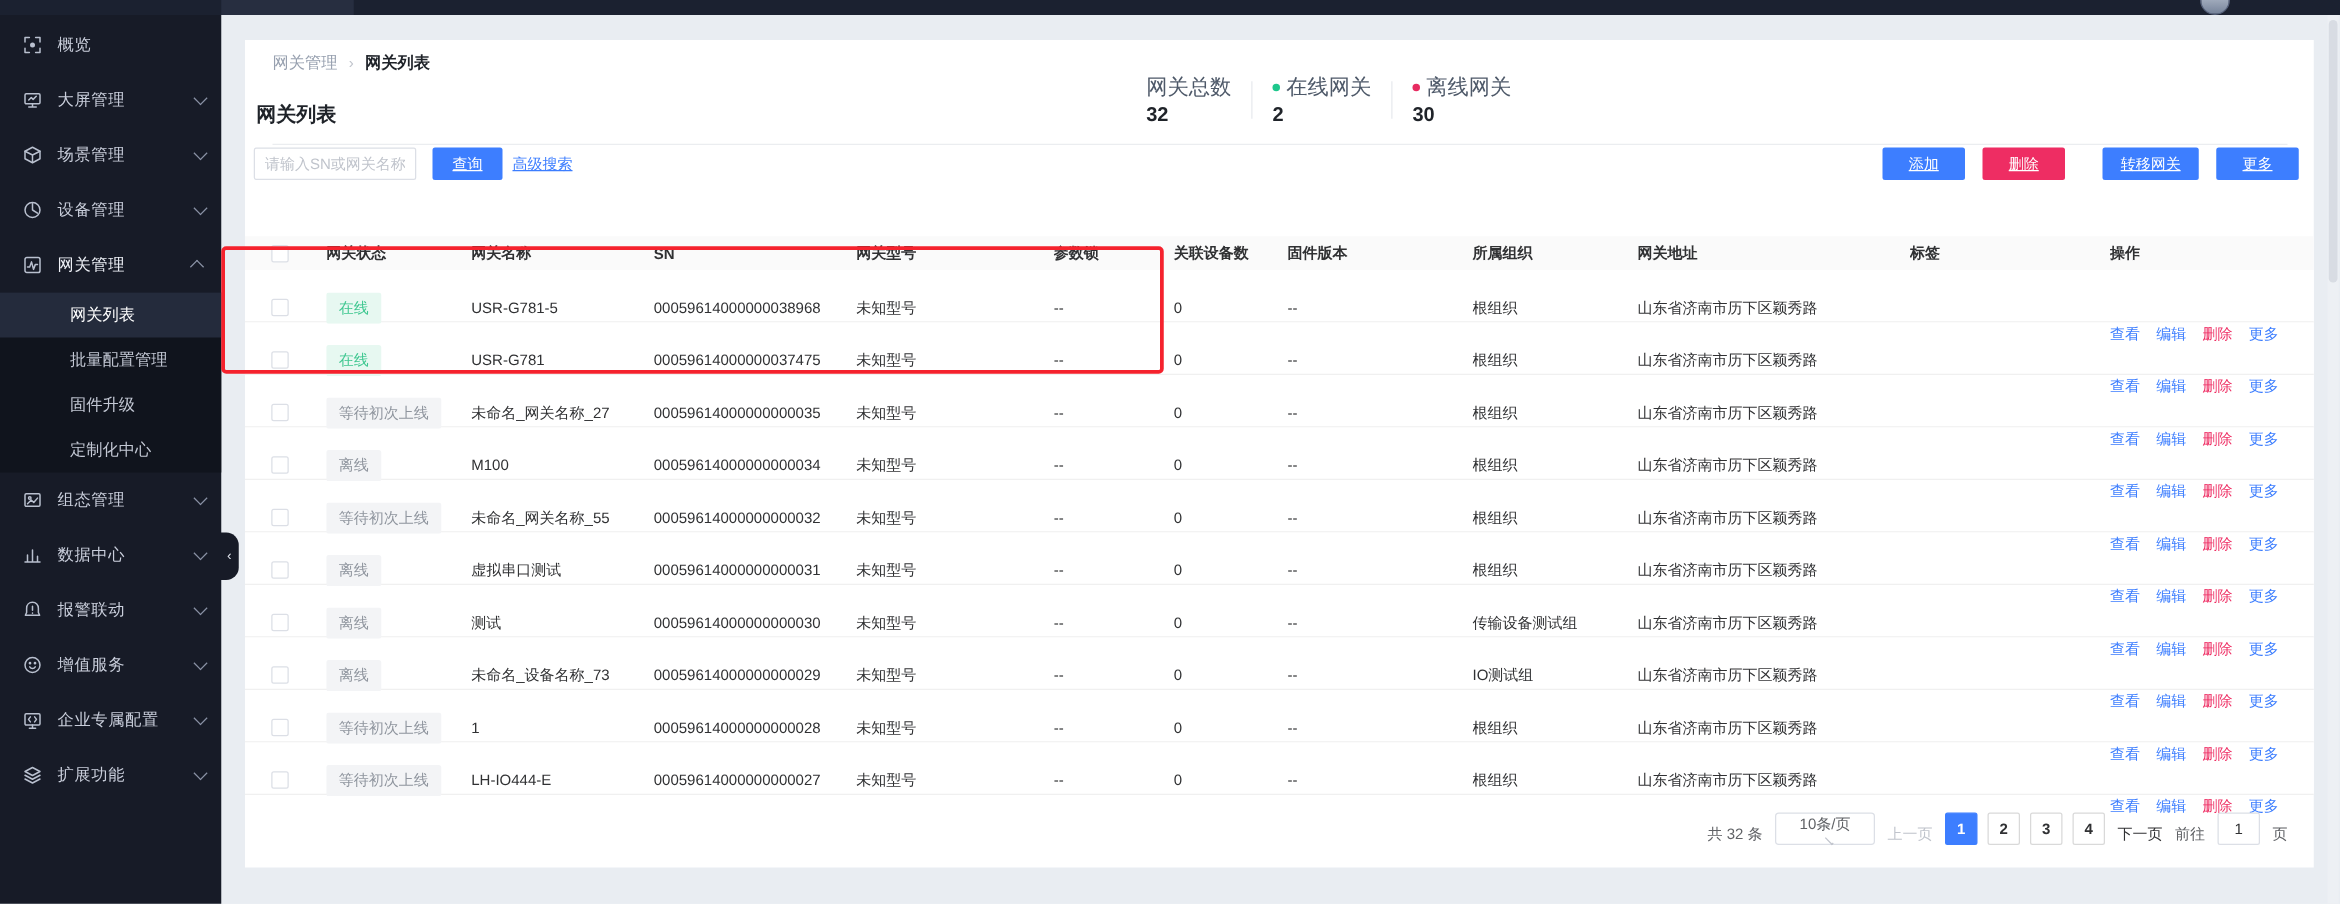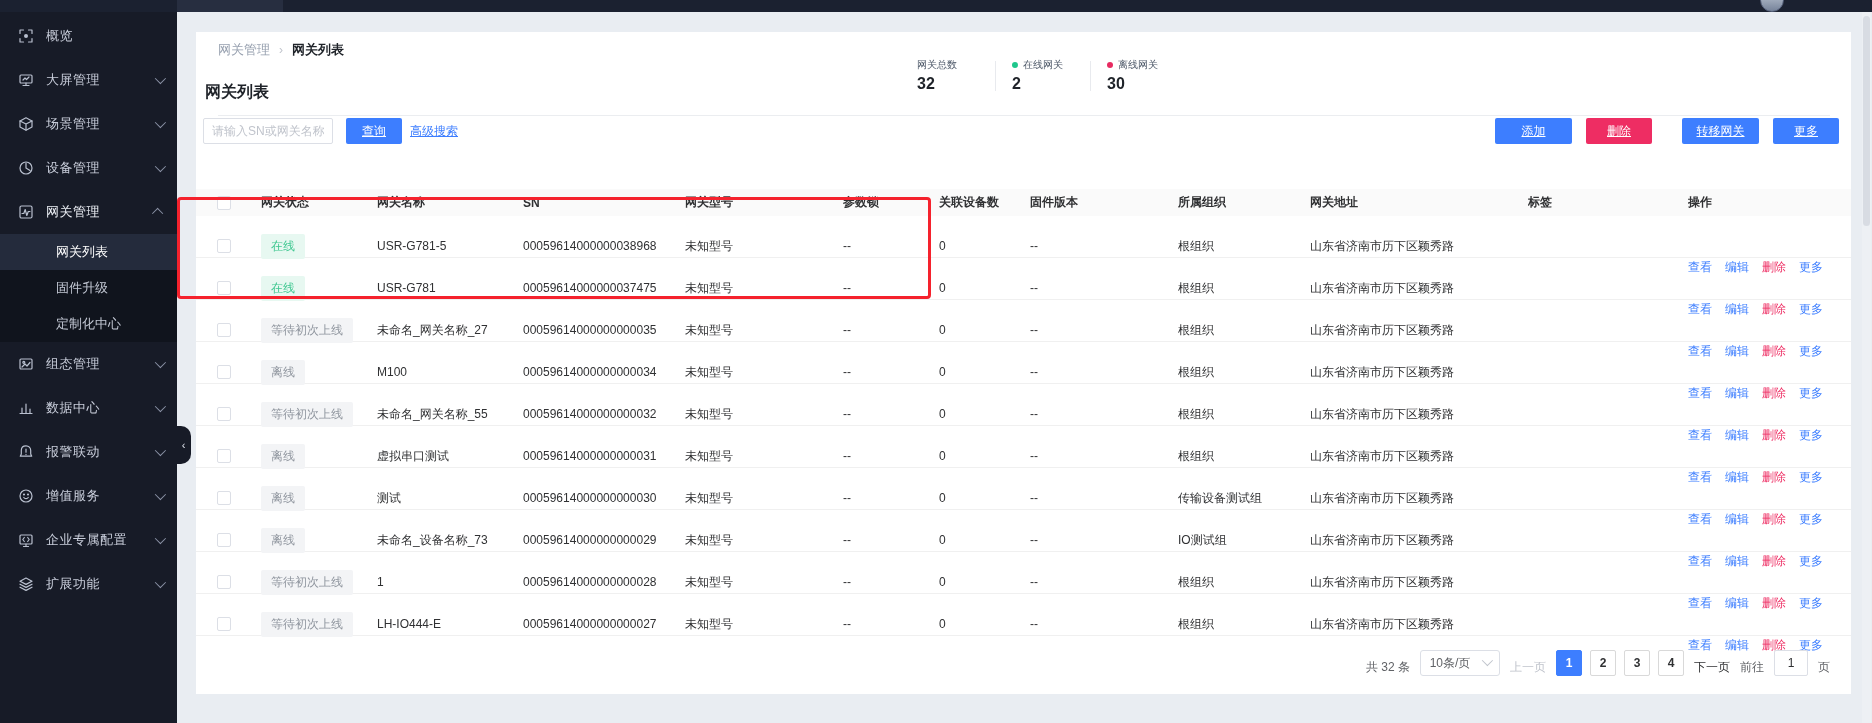--- a/index.html
+++ b/index.html
@@ -37,21 +37,21 @@
 
   #breadcrumb { position:absolute; left:22px; top:9px; font-size:13px; display:flex; gap:9px; align-items:center; }
   #breadcrumb .c1 { color:#97a0af; cursor:pointer; }
   #breadcrumb .sep { color:#c0c4cc; font-size:12px; }
   #breadcrumb .c2 { color:#1f2329; font-weight:bold; }
 
   #page-title { position:absolute; left:9px; top:50px; font-size:16px; font-weight:bold; color:#1f2329; }
 
   #stats { position:absolute; left:721px; top:26px; display:flex; align-items:center; }
   .stat { min-width:62px; }
-  .stat .s-lab { font-size:10px; color:#4e5969; display:flex; align-items:center; white-space:nowrap; }
+  .stat .s-lab { font-size:17px; color:#4e5969; display:flex; align-items:center; white-space:nowrap; }
   .stat .dot { width:6px; height:6px; border-radius:50%; margin-right:5px; display:inline-block; }
   .stat .s-val { font-size:16px; font-weight:bold; color:#1f2329; margin-top:3px; }
   .stat-sep { width:1px; height:30px; background:#e8eaee; margin:0 16px; }
 
   #divider { position:absolute; left:22px; top:83px; width:1612px; height:1px; background:#ebedf0; }
 
   
   #search-input { position:absolute; left:7px; top:86px; width:130px; height:26px;
     border:1px solid #dcdfe6; border-radius:2px; padding:11px 8px; font-size:12px; color:#303133; outline:none; }
   #search-input::placeholder { color:#c0c4cc; }
@@ -78,21 +78,21 @@
   .cell { overflow:hidden; white-space:nowrap; text-overflow:ellipsis; padding-right:6px; }
   .ops { display:flex; gap:13px; font-size:12px; }
   .op { color:#3d7eff; cursor:pointer; white-space:nowrap;margin-top:43px; }
   .op.danger { color:#ee2d63; }
 
   
   #pagination { position:absolute; right:21px; top:618px; display:flex; align-items:flex-end; gap:10px;
     font-size:12px; color:#606266; }
   .pg-total { color:#606266; }
   #page-size { width:80px; height:26px; border:1px solid #dcdfe6; border-radius:3px; display:flex;
-    align-items:center; justify-content:center; gap:8px; color:#606266; cursor:pointer; background:#fff; }
+    align-items:center; justify-content:center; gap:8px; color:#606266; cursor:pointer; background:#fff;flex-direction:column; }
   #page-size .chev { border-color:#c0c4cc; margin-top:-3px; }
   .pg-prev { color:#c0c4cc; cursor:default; }
   .pg-next { color:#303133; cursor:pointer; }
   .pg-num { width:26px; height:26px; border:1px solid #d9d9d9; border-radius:2px; background:#fff;
     display:flex; align-items:center; justify-content:center; color:#303133; cursor:pointer; font-weight:bold; }
   .pg-num.active { background:#3d7eff; border-color:#3d7eff; color:#fff; }
   #goto-input { width:34px; height:26px; border:1px solid #dcdfe6; border-radius:2px; text-align:center;
     font-size:12px; color:#303133; outline:none; }
 
   
@@ -153,20 +153,21 @@
       <div class="side-item parent-open">
         <span class="icn"><svg width="16" height="16" viewBox="0 0 16 16" fill="none" stroke="currentColor" stroke-width="1.2" stroke-linecap="round" stroke-linejoin="round">
             <rect x="2" y="2" width="12" height="12" rx="1.5"></rect>
             <path d="M4 9.5h1.8L7.2 5.5l1.6 6L10.3 7.5H12"></path>
           </svg></span>
         <span class="lbl">网关管理</span>
         <span class="chev up"></span>
       </div>
       <div class="submenu">
         <div class="sub-item active">网关列表</div>
+        <div class="sub-item">批量配置管理</div>
         <div class="sub-item">固件升级</div>
         <div class="sub-item">定制化中心</div>
       </div>
       <div class="side-item">
         <span class="icn"><svg width="16" height="16" viewBox="0 0 16 16" fill="none" stroke="currentColor" stroke-width="1.2" stroke-linecap="round" stroke-linejoin="round">
             <rect x="2" y="3" width="12" height="10" rx="1"></rect>
             <circle cx="5.8" cy="6.3" r="1"></circle>
             <path d="M4 11l3-3 2 2 3-3.5"></path>
           </svg></span>
         <span class="lbl">组态管理</span>
@@ -243,21 +244,21 @@
         <div class="s-val">30</div>
       </div>
     </div>
 
   <div id="divider"></div>
 
   <input id="search-input" placeholder="请输入SN或网关名称" style="">
   <button id="query-btn" class="btn blue">查询</button>
   <span id="adv-search">高级搜索</span>
   <div id="action-btns">
-      <button class="btn blue" style="width: 77px;">添加</button>
+      <button class="btn blue" style="width: 66px;">添加</button>
       <button class="btn pink" style="width: 66px;">删除</button>
       <button class="btn blue" style="width: 77px; margin-left: 16px;">转移网关</button>
       <button class="btn blue" style="width: 66px;">更多</button>
     </div>
 
   <div id="table">
       <div class="trow thead">
         <span class="cb"></span>
         <div class="cell">网关状态</div>
         <div class="cell">网关名称</div>

